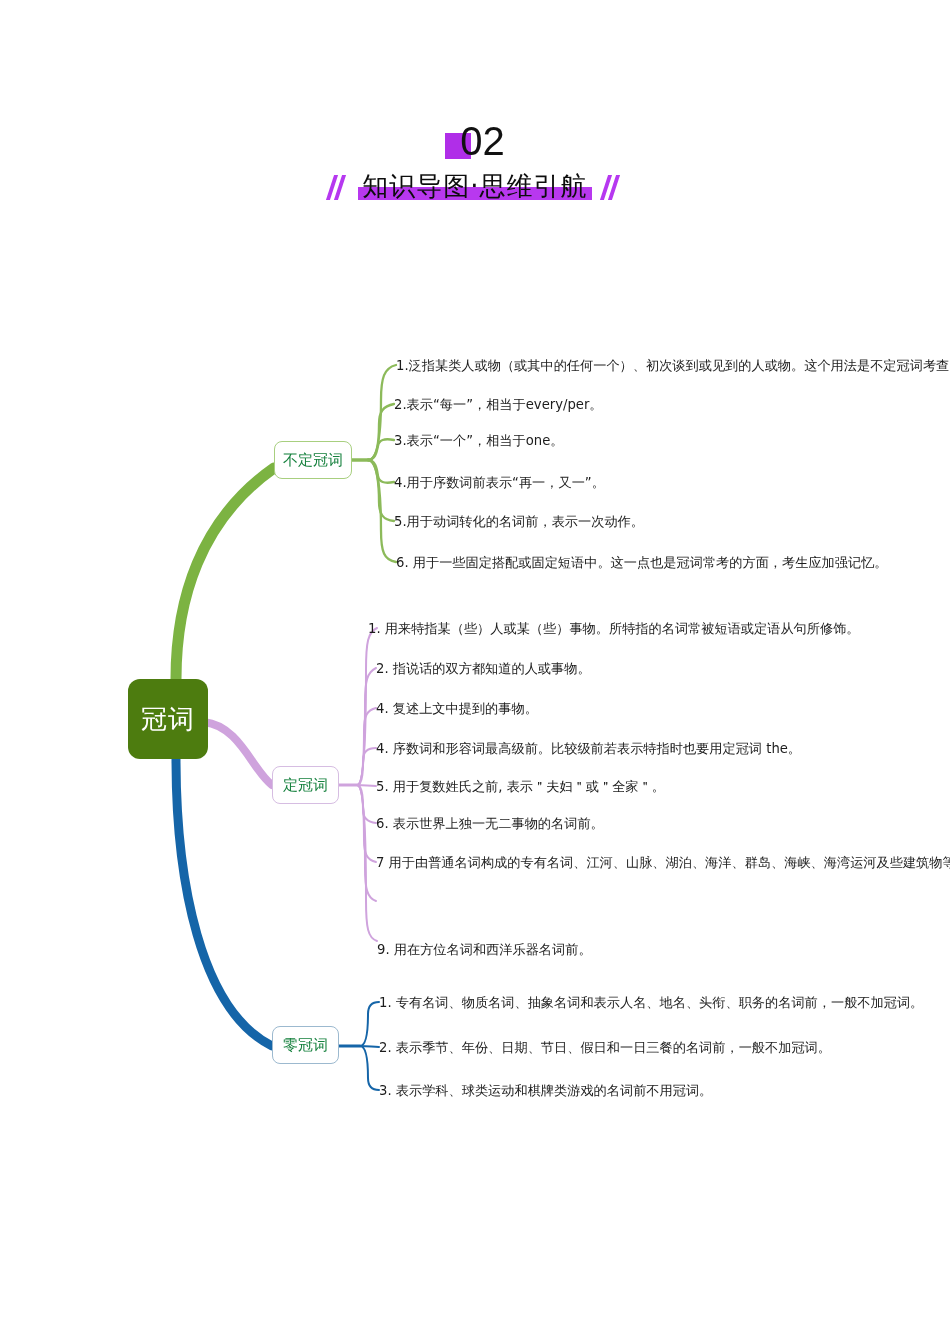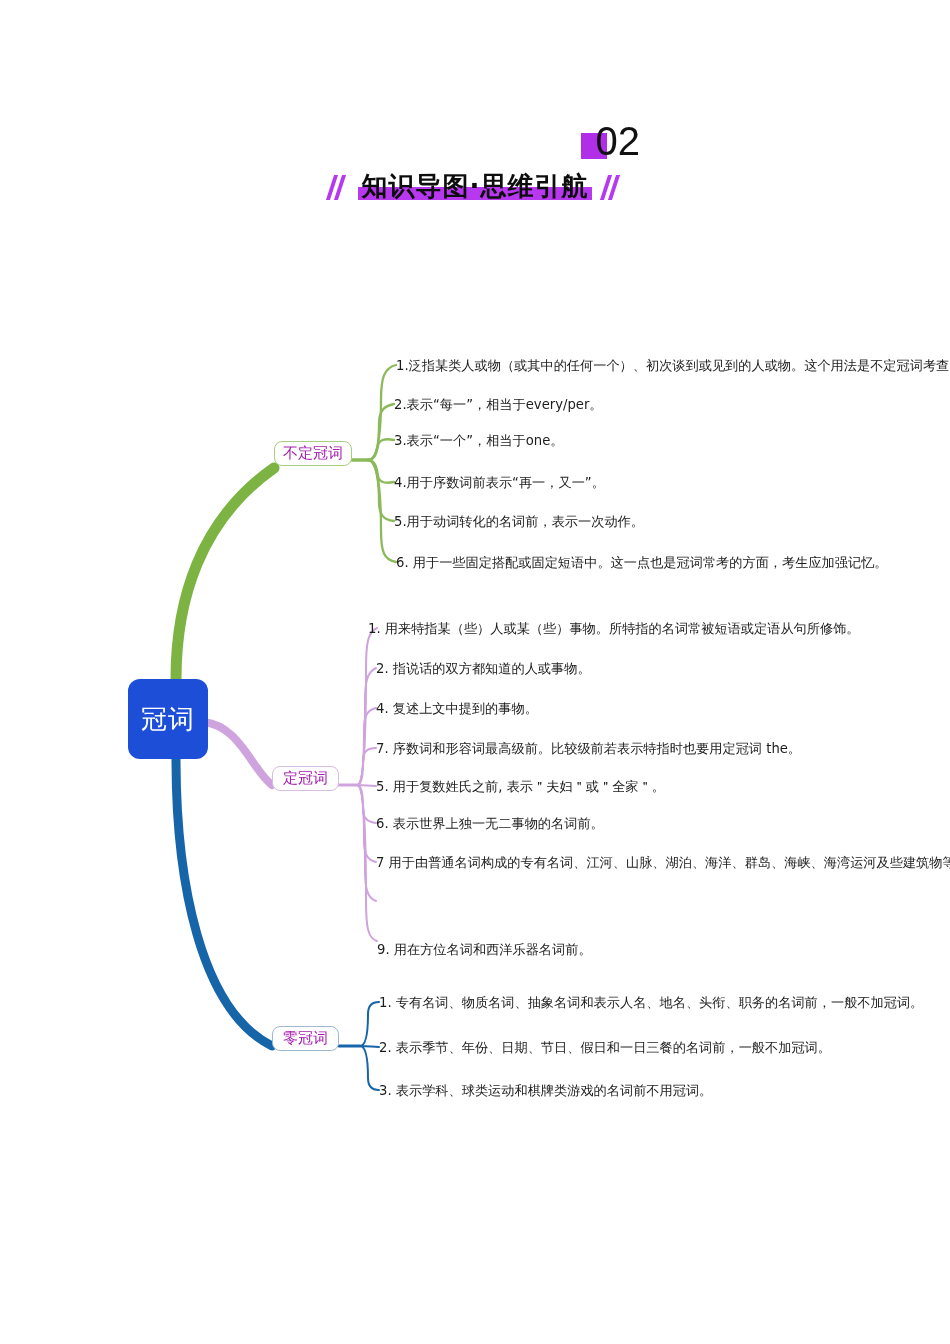--- a/index.html
+++ b/index.html
@@ -29,21 +29,21 @@
     top: 118px;
     transform: translateX(-50%);
     width: 330px;
     height: 90px;
   }
   #number-row {
     position: relative;
     height: 46px;
     display: flex;
     align-items: center;
-    justify-content: flex-end;
+    justify-content: center;
   }
   #number-square {
     width: 26px;
     height: 26px;
     background: #b02ee8;
     margin-right: -11px;
     position: relative;
     top: 5px;
     z-index: 1;
   }
@@ -95,21 +95,21 @@
     right: 0px;
     bottom: 1px;
     height: 13px;
     background: #b838ef;
     z-index: 1;
   }
   #title-text {
     position: relative;
     z-index: 2;
     font-size: 26px;
-    font-weight: bold;
+    font-weight: normal;
     color: #0d0d0d;
     letter-spacing: 1px;
     line-height: 30px;
     white-space: nowrap;
     font-family: "DejaVu Sans", "Liberation Sans", sans-serif;
   }
 
   
   #mindmap {
     position: absolute;
@@ -134,36 +134,36 @@
     align-items: center;
     justify-content: center;
     white-space: nowrap;
   }
 
   #root-node {
     left: 128px;
     top: 679px;
     width: 80px;
     height: 80px;
-    background: #1d4ed8;
+    background: #4d7c0f;
     border-radius: 12px;
     color: #ffffff;
     font-size: 26px;
     letter-spacing: 1px;
     font-family: "DejaVu Sans", "Liberation Sans", sans-serif;
   }
 
   .branch-node {
     background: #ffffff;
     border-radius: 8px;
     border: 1.3px solid #cccccc;
     font-size: 15px;
-    color: #a21caf;
+    color: #15803d;
     padding: 0 10px;
-    height: 25px;
+    height: 38px;
     font-family: "DejaVu Sans", "Liberation Sans", sans-serif;
   }
   #branch-node-0 { left: 274px; top: 441px; width: 78px; border-color: #a8cf7f; }
   #branch-node-1 { left: 272px; top: 766px; width: 67px; border-color: #d6bde2; }
   #branch-node-2 { left: 272px; top: 1026px; width: 67px; border-color: #9cb9cf; }
 
   .leaf {
     position: absolute;
     font-size: 13.2px;
     line-height: 17px;
@@ -242,21 +242,21 @@
   <div class="leaf" style="left:396px; top:357px;">1.泛指某类人或物（或其中的任何一个）、初次谈到或见到的人或物。这个用法是不定冠词考查的重点。</div>
   <div class="leaf" style="left:394px; top:396px;">2.表示“每一”，相当于every/per。</div>
   <div class="leaf" style="left:394px; top:432px;">3.表示“一个”，相当于one。</div>
   <div class="leaf" style="left:394px; top:474px;">4.用于序数词前表示“再一，又一”。</div>
   <div class="leaf" style="left:394px; top:513px;">5.用于动词转化的名词前，表示一次动作。</div>
   <div class="leaf" style="left:396px; top:554px;">6. 用于一些固定搭配或固定短语中。这一点也是冠词常考的方面，考生应加强记忆。</div>
 
   <div class="leaf" style="left:368px; top:620px;">1. 用来特指某（些）人或某（些）事物。所特指的名词常被短语或定语从句所修饰。</div>
   <div class="leaf" style="left:376px; top:660px;">2. 指说话的双方都知道的人或事物。</div>
   <div class="leaf" style="left:376px; top:700px;">4. 复述上文中提到的事物。</div>
-  <div class="leaf" style="left:376px; top:740px;">7. 序数词和形容词最高级前。比较级前若表示特指时也要用定冠词 the。</div>
+  <div class="leaf" style="left:376px; top:740px;">4. 序数词和形容词最高级前。比较级前若表示特指时也要用定冠词 the。</div>
   <div class="leaf" style="left:376px; top:778px;text-align:center;">5. 用于复数姓氏之前, 表示＂夫妇＂或＂全家＂。</div>
   <div class="leaf" style="left:376px; top:815px;">6. 表示世界上独一无二事物的名词前。</div>
   <div class="leaf" style="left:376px; top:854px;">7 用于由普通名词构成的专有名词、江河、山脉、湖泊、海洋、群岛、海峡、海湾运河及些建筑物等名称前。</div>
   <div class="leaf" style="left:377px; top:933px;margin-top:8px;">9. 用在方位名词和西洋乐器名词前。</div>
 
   <div class="leaf" style="left:379px; top:994px;">1. 专有名词、物质名词、抽象名词和表示人名、地名、头衔、职务的名词前，一般不加冠词。</div>
   <div class="leaf" style="left:379px; top:1039px;">2. 表示季节、年份、日期、节日、假日和一日三餐的名词前，一般不加冠词。</div>
   <div class="leaf" style="left:379px; top:1082px;">3. 表示学科、球类运动和棋牌类游戏的名词前不用冠词。</div>
 
 </div>

